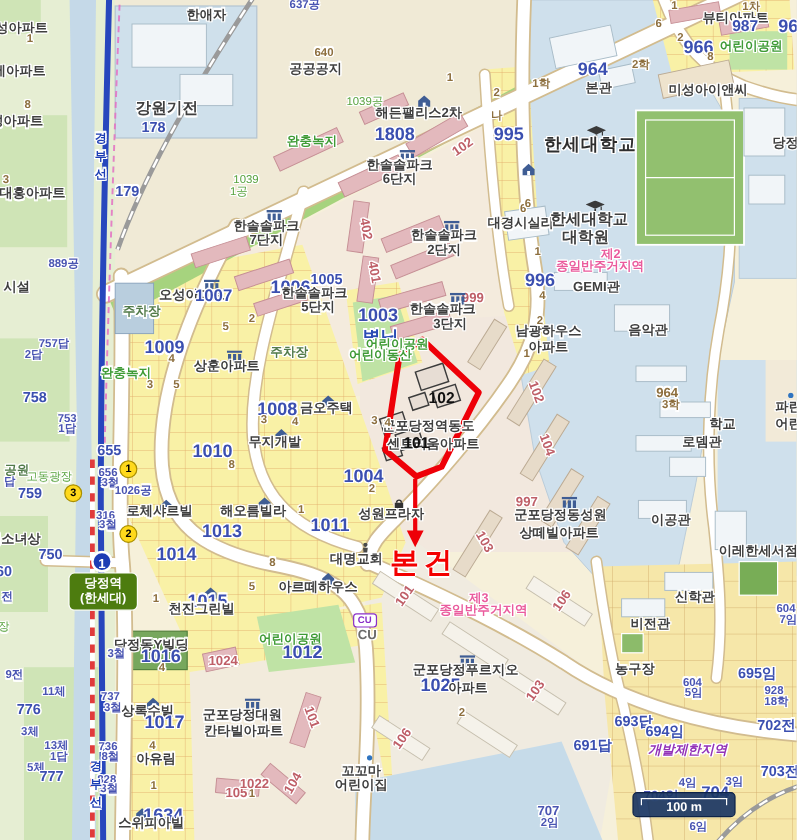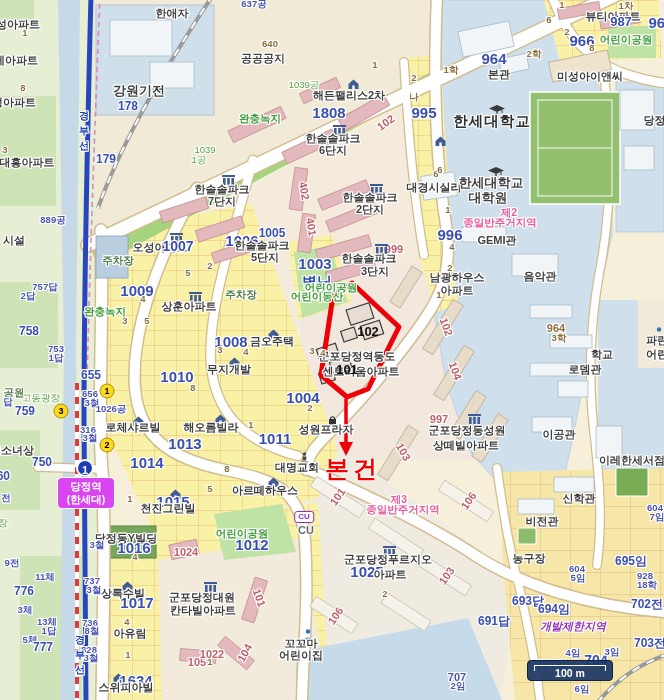--- a/index.html
+++ b/index.html
@@ -30,21 +30,21 @@
   .lb-exit{width:13px;height:13px;background:#ffd91c;border:1.5px solid #a98f00;border-radius:50%;
       color:#000;font-size:9px;font-weight:bold;text-align:center;line-height:13px;text-shadow:none;}
   .lb-cu{background:#fff;border:1.5px solid #8a2fc9;border-radius:3px;color:#8a2fc9;
       font-size:8px;font-weight:bold;padding:1px 3px;text-shadow:none;}
   .bongeon{position:absolute;transform:translate(-50%,-50%);color:#f30000;font-size:24px;font-weight:bold;
       letter-spacing:4px;white-space:nowrap;
       text-shadow:-1px 0 #fff,1px 0 #fff,0 -1px #fff,0 1px #fff;}
   .station-circle{position:absolute;left:76px;top:459px;width:18px;height:18px;border-radius:50%;
       background:#1d3db4;border:2px solid #fff;color:#fff;font-size:11px;font-weight:bold;
       text-align:center;line-height:18px;box-sizing:border-box;}
-  .station-box{position:absolute;left:57px;top:477px;width:56px;background:#d946ef;border:1.5px solid #fff;
+  .station-box{position:absolute;left:57px;top:477px;width:56px;background:#4d7c0f;border:1.5px solid #fff;
       border-radius:5px;color:#fff;font-size:10.5px;font-weight:bold;text-align:center;
       padding:2px 0;line-height:1.25;}
   .scalebar{position:absolute;left:527px;top:660px;width:86px;height:21px;background:rgba(26,54,100,0.92);
       border:1px solid #0d2248;border-radius:4px;box-sizing:border-box;}
   .scalebar .tick{position:absolute;left:6px;right:6px;top:4px;height:5px;
       border-left:1.5px solid #fff;border-right:1.5px solid #fff;border-top:1.5px solid #fff;}
   .scalebar .txt{position:absolute;left:0;right:0;top:6px;color:#fff;font-size:10.5px;font-weight:bold;text-align:center;}
 </style>
 </head>
 <body>

